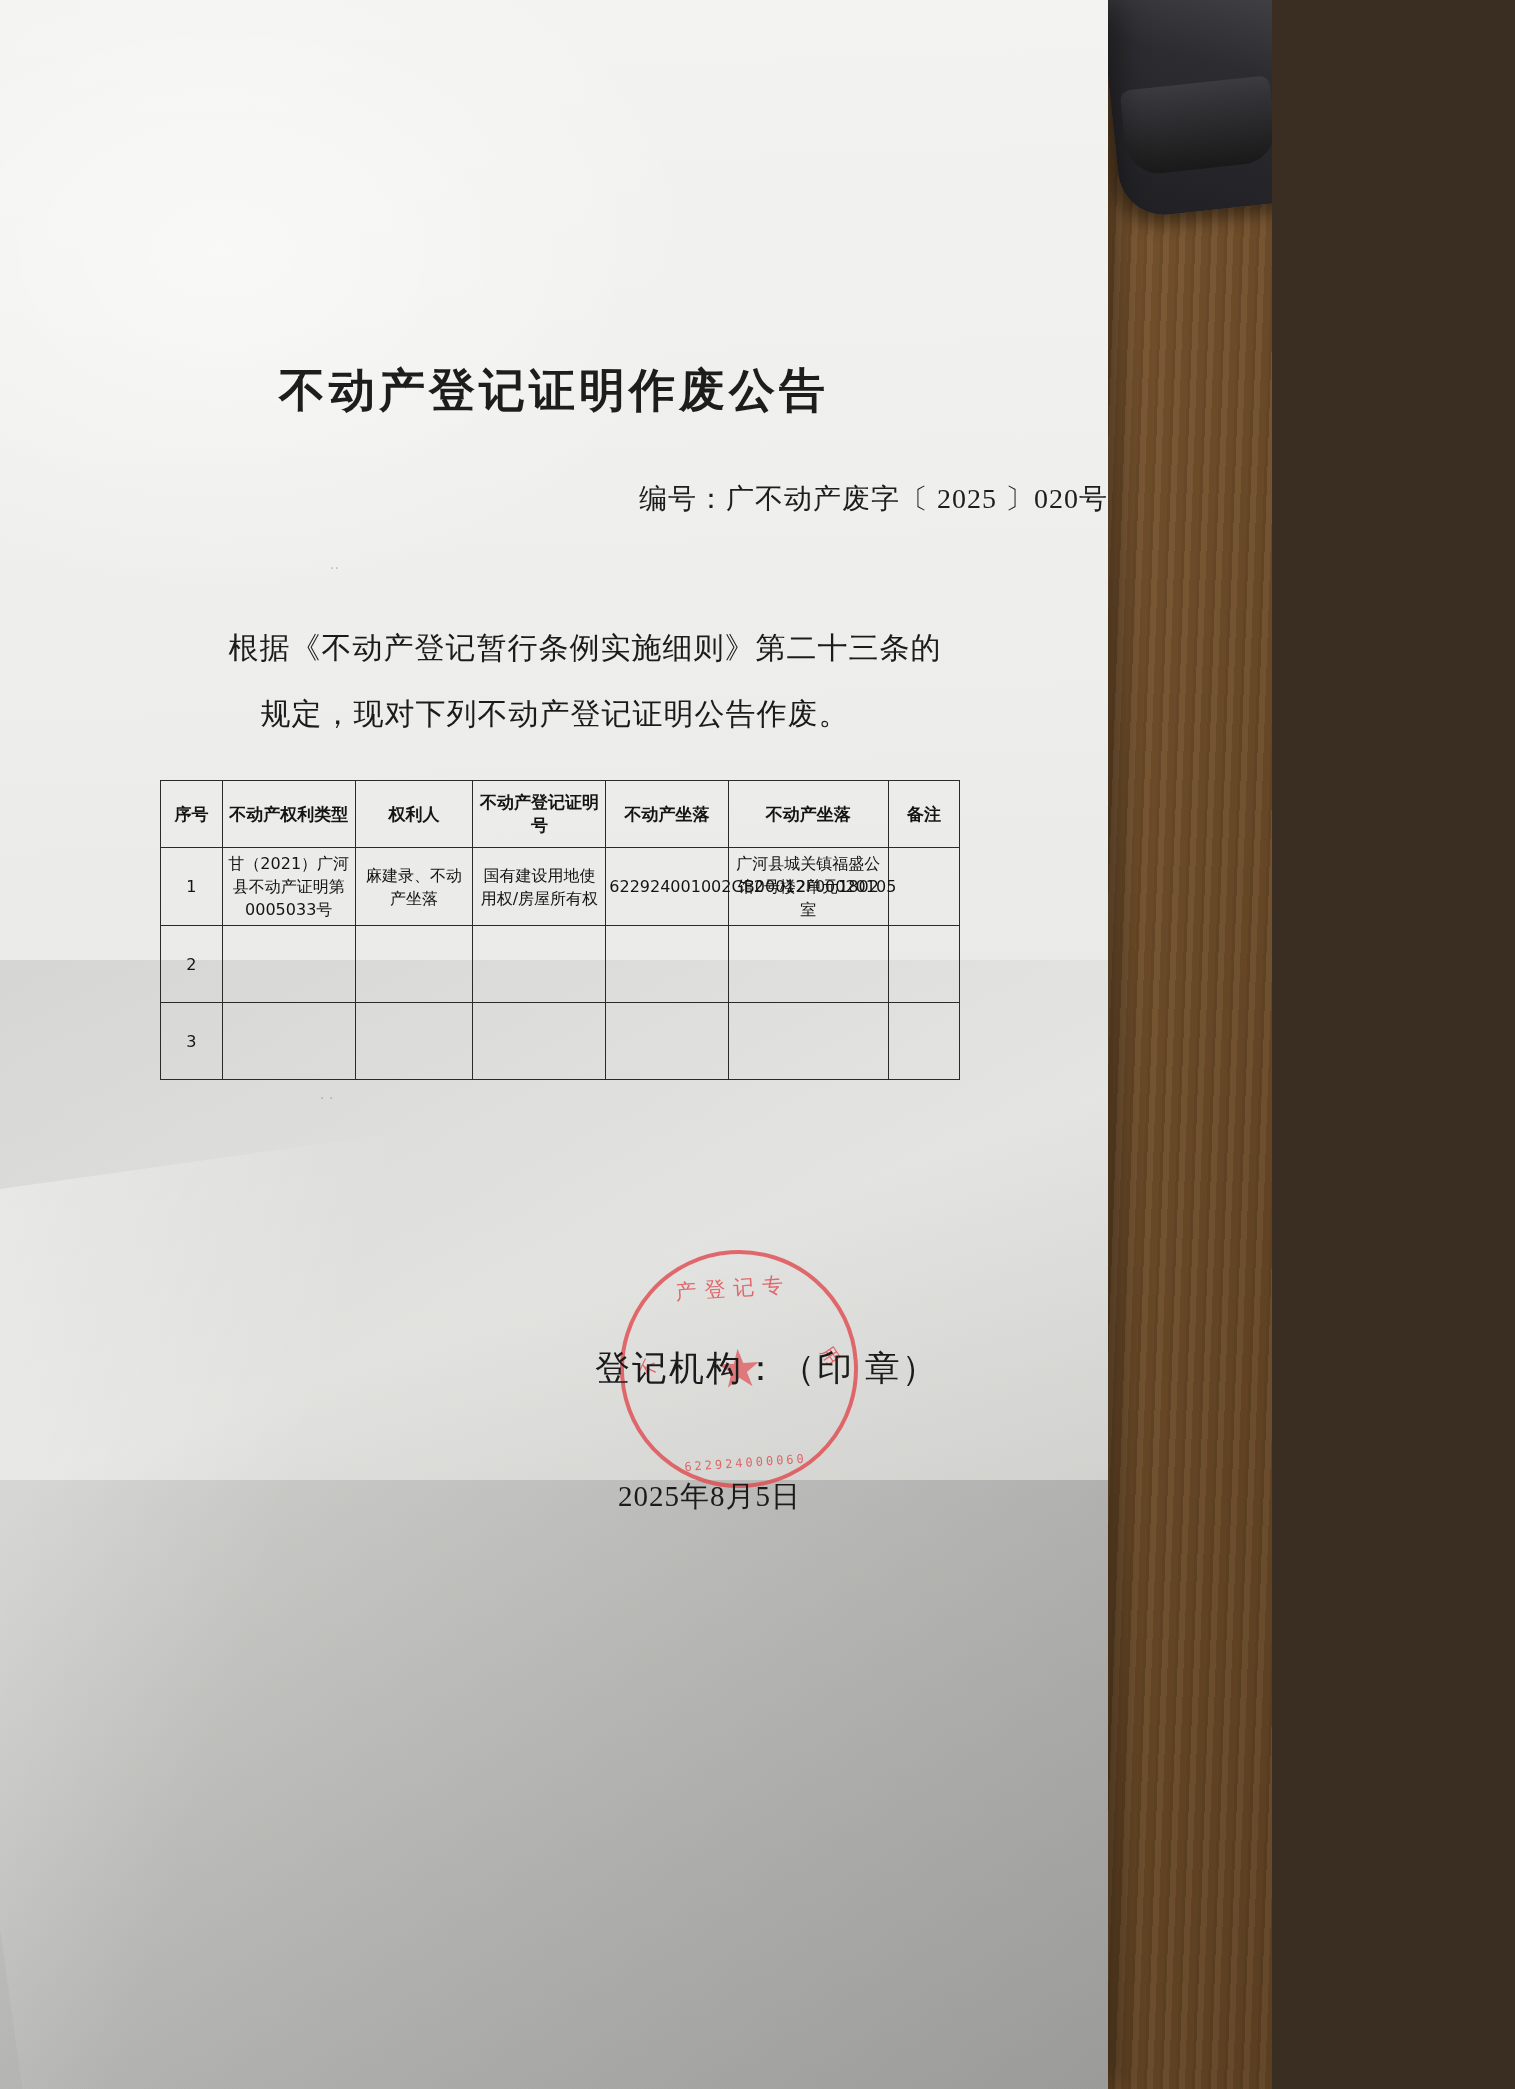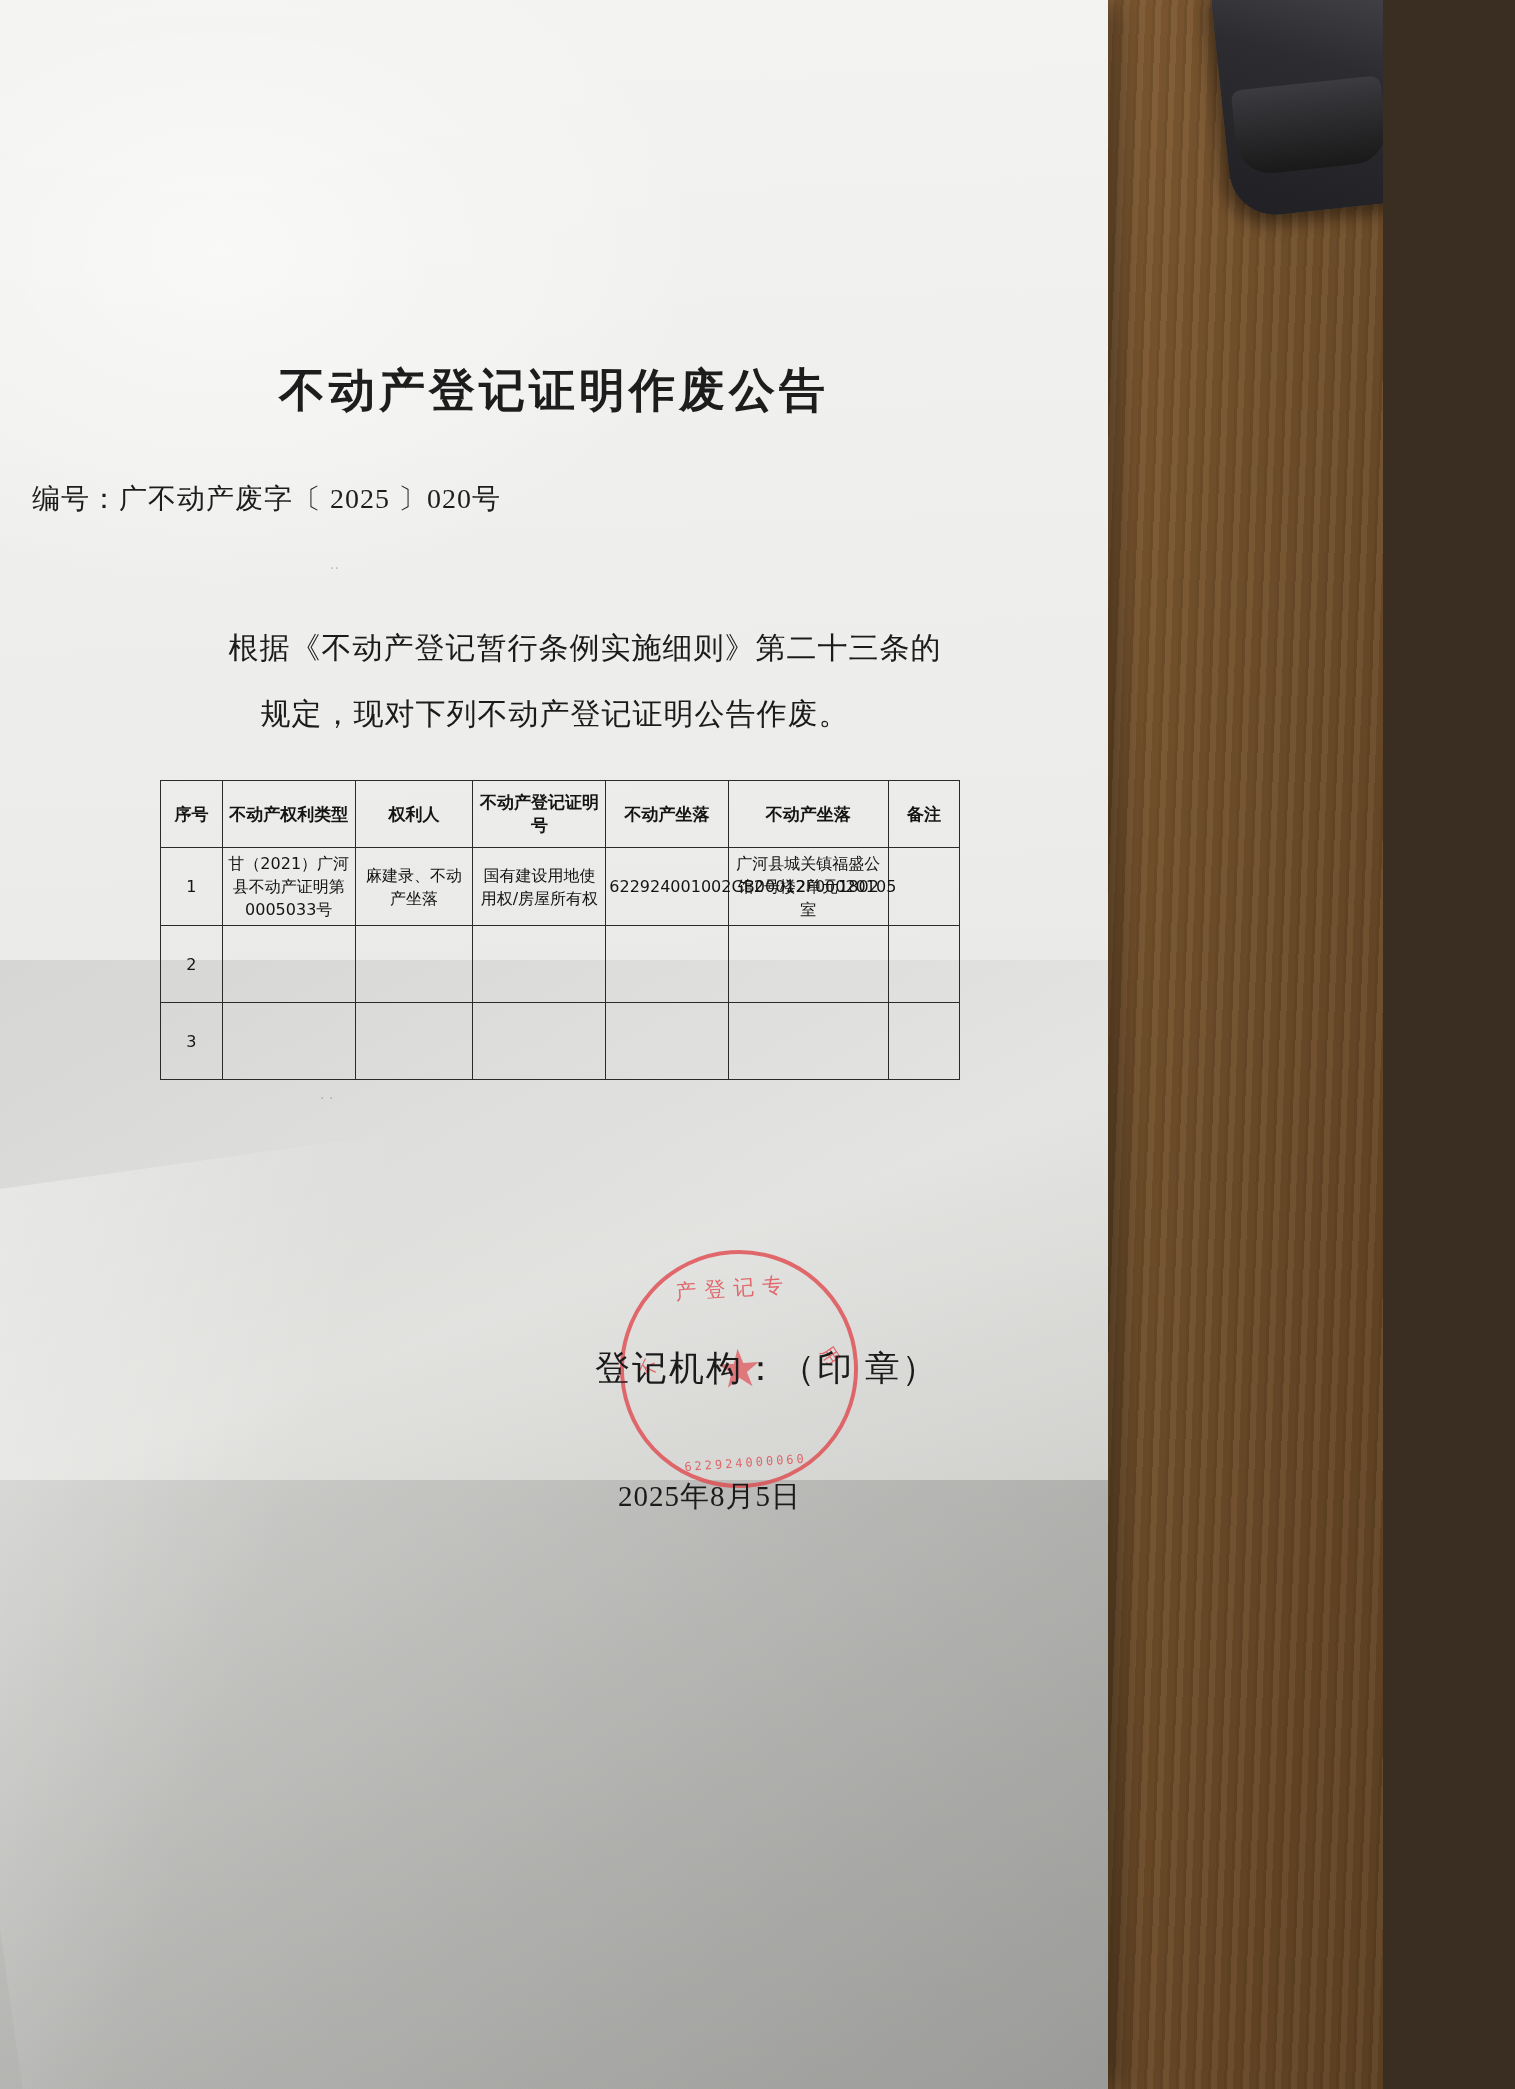--- a/index.html
+++ b/index.html
@@ -2,21 +2,21 @@
 <html lang="zh"><head>
 <meta charset="utf-8">
 <style>
   html, body {
     margin: 0;
     padding: 0;
     background: #3a2d22;
   }
   #page {
     position: relative;
-    width: 1383px;
+    width: 1272px;
     height: 2089px;
     overflow: hidden;
     font-family: "Liberation Serif", "DejaVu Serif", serif;
     background: #0ea5e9;
   }
   
   .wood {
     position: absolute;
     inset: 0;
     background:
@@ -106,21 +106,21 @@
     font-size: 46px;
     font-weight: 700;
     letter-spacing: 4px;
     color: #1d1d1d;
     font-family: "DejaVu Sans", "Liberation Sans", sans-serif;
   }
   .doc-number {
     position: absolute;
     left: 0; right: 0;
     top: 480px;
-    text-align: left;
+    text-align: right;
     font-size: 28px;
     color: #1d1d1d;
     letter-spacing: 1px;
     padding-left: 32px;
   }
   .para {
     position: absolute;
     left: 160px;
     top: 615px;
     width: 790px;

